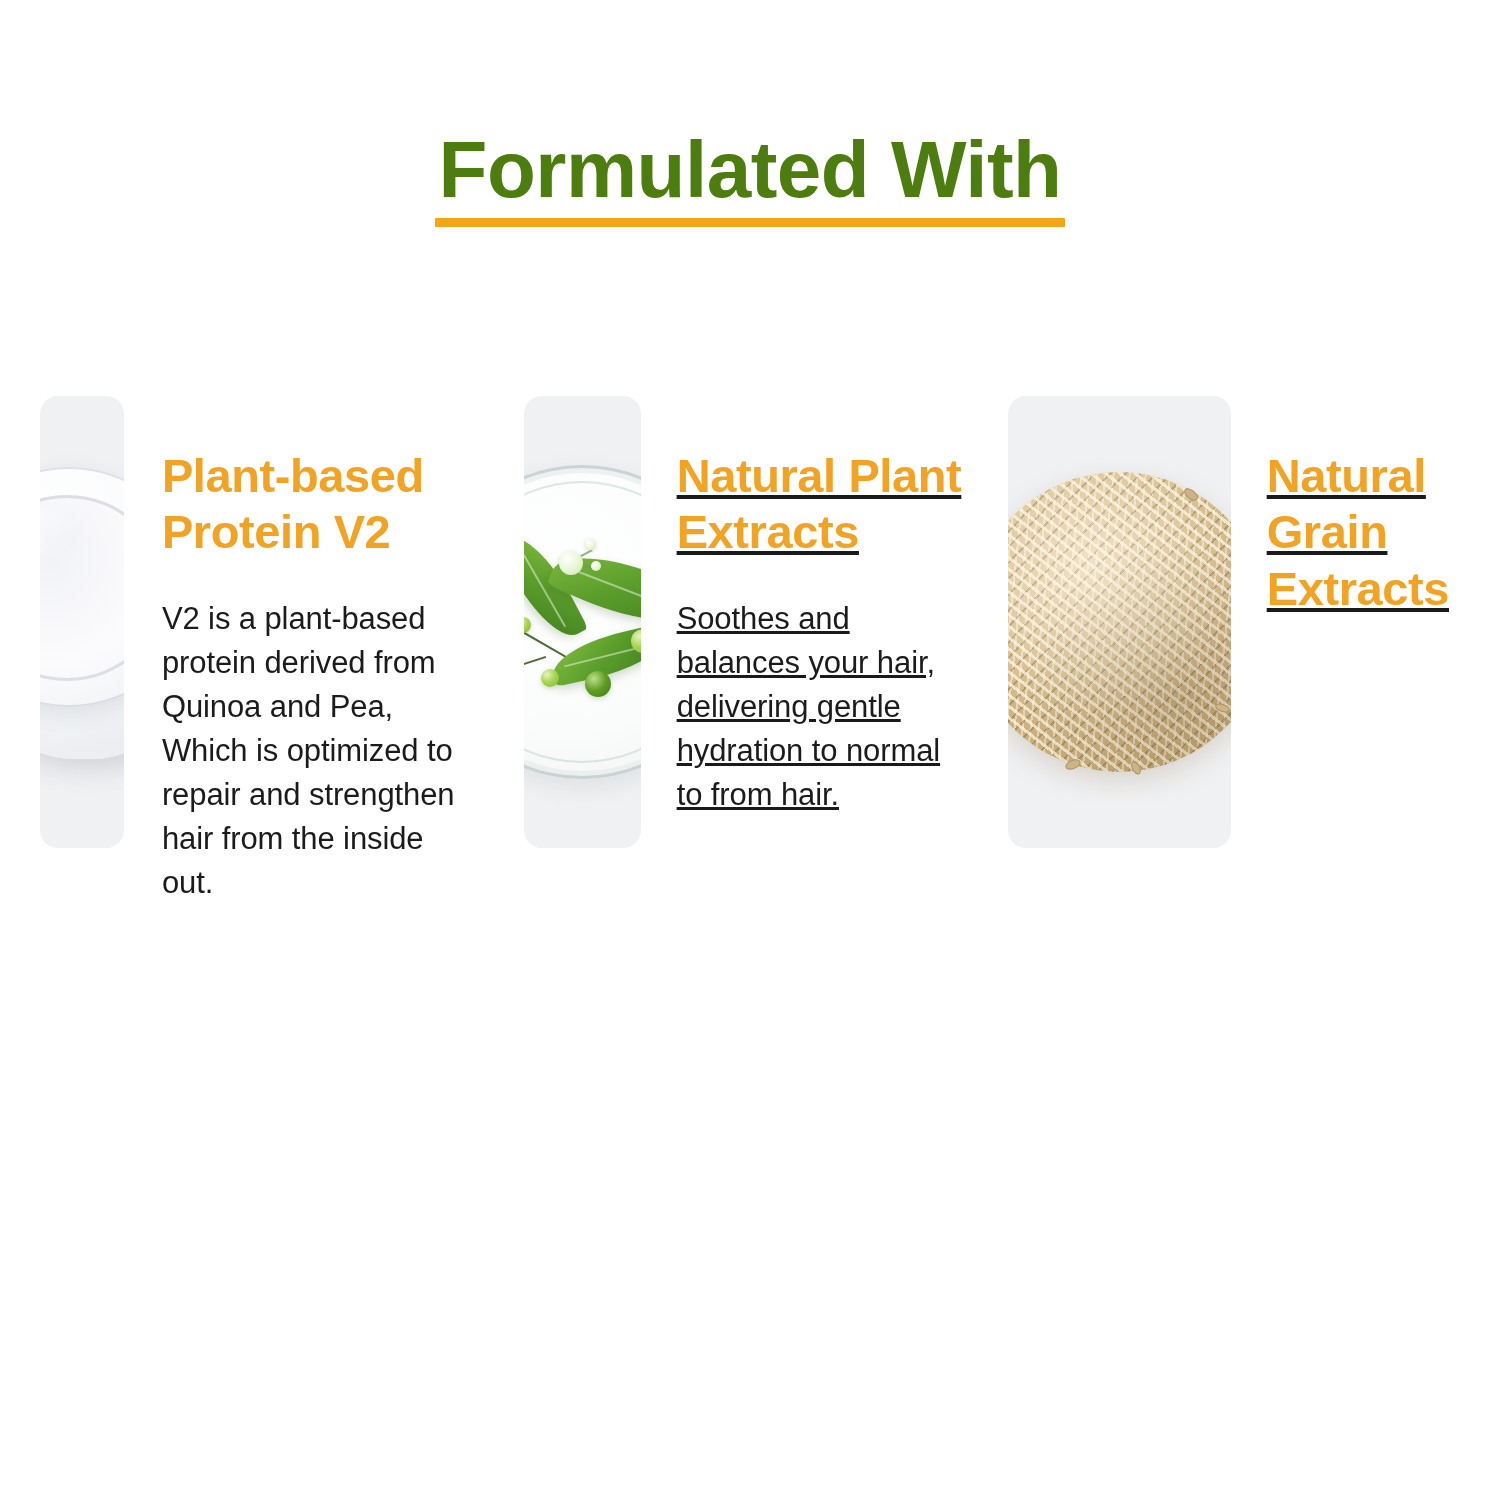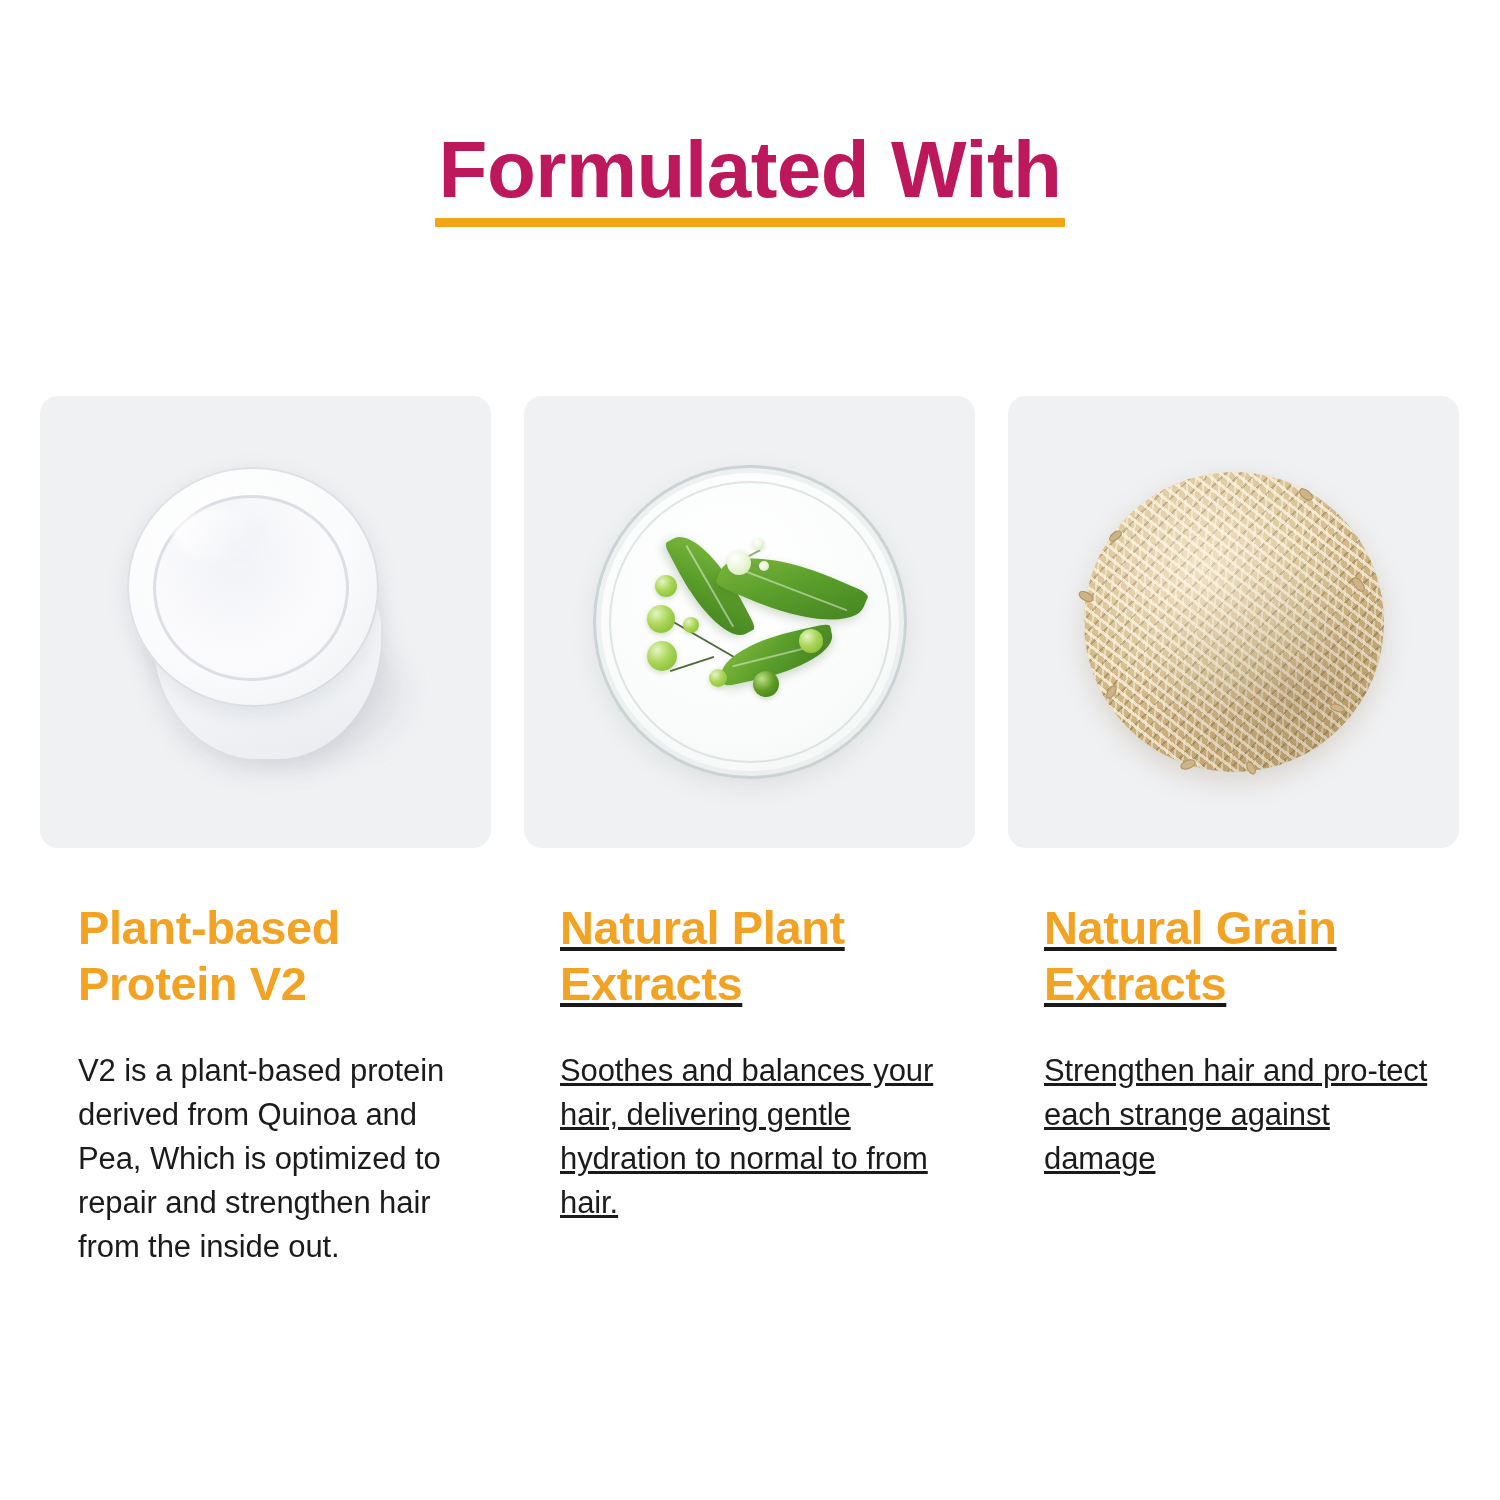--- a/index.html
+++ b/index.html
@@ -34,21 +34,21 @@
     display: inline-block;
     position: relative;
     padding: 0 0 22px 0;
   }
   .page-title {
     font-family: "Liberation Sans", sans-serif;
     font-size: 80px;
     font-weight: 700;
     letter-spacing: -0.5px;
     line-height: 1.04;
-    color: #be185d;
+    color: #4d7c0f;
     white-space: nowrap;
     margin: 0;
     padding: 0 4px;
   }
   .title-underline {
     position: absolute;
     left: 0;
     right: 0;
     bottom: 6px;
     height: 9px;
@@ -62,21 +62,20 @@
     left: 40px;
     top: 396px;
     width: 1420px;
     display: flex;
     flex-direction: row;
     gap: 33px;
   }
   .column {
     width: 451px;
     display: flex;
-    flex-direction: column;
   }
 
   .media-card {
     width: 451px;
     height: 452px;
     background: #f0f1f3;
     border-radius: 18px;
     position: relative;
     overflow: hidden;
   }
@@ -392,18 +391,17 @@
           <div class="grain-edge ge4"></div>
           <div class="grain-edge ge5"></div>
           <div class="grain-edge ge6"></div>
           <div class="grain-edge ge7"></div>
           <div class="grain-edge ge8"></div>
         </div>
       </div>
       <div class="card-caption">
         <h2 class="card-heading">Natural Grain
 Extracts</h2>
-        <p class="card-body">Strengthen hair and pro-tect each strange against damage</p>
       </div>
     </div>
 
   </div>
 </div>
 
 </body></html>

